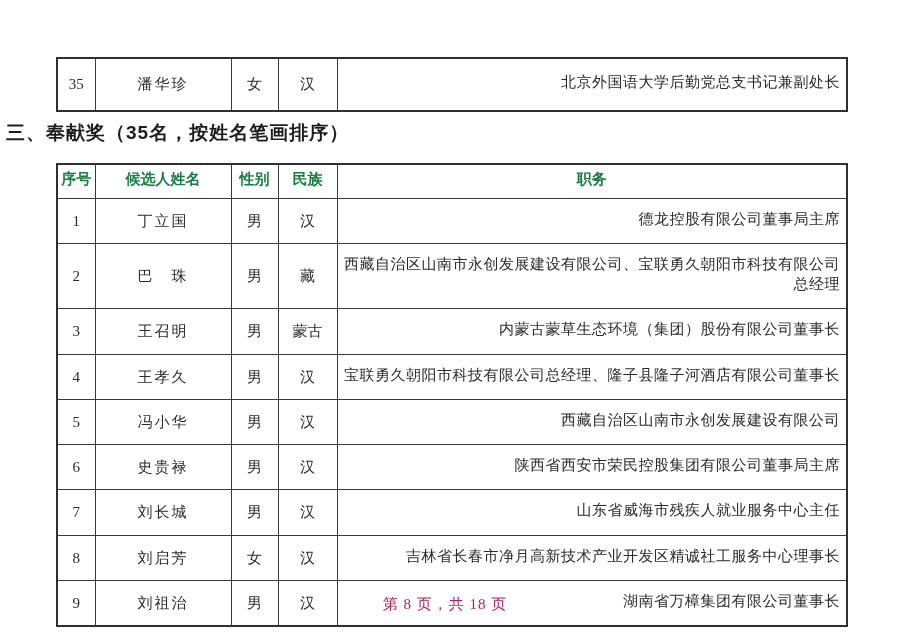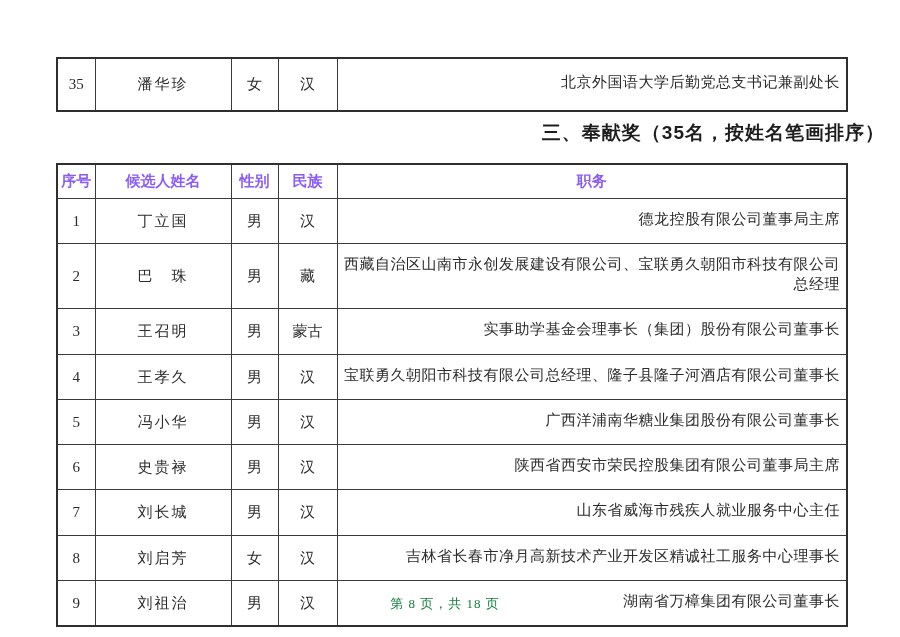--- a/index.html
+++ b/index.html
@@ -39,47 +39,47 @@
     font-family: Liberation Mono, monospace;
   }
   .doc-table td.name { letter-spacing: 2px; }
   #top-table { top: 57px; }
   #top-table tr { height: 53px; border-radius: 14px; }
   #main-table { top: 163px; }
   #main-table tr { height: 31px; }
   #main-table tr.hdr { height: 34px; }
   #main-table tr.tall { height: 46px; }
   #main-table th {
-    font-family: Liberation Sans, sans-serif;
+    font-family: Liberation Mono, monospace;
     font-weight: 700;
     font-size: 15px;
     text-align: center;
-    color: #8b5cf6;
+    color: #15803d;
   }
   .section-title {
     position: absolute;
     top: 120px;
-    left: 17px;
+    left: 6px;
     width: 868px;
-    text-align: right;
+    text-align: left;
     font-family: "Liberation Sans", "DejaVu Sans", sans-serif;
     font-weight: 700;
     font-size: 19px;
     letter-spacing: 1px;
     color: #1d1d1d;
   }
   .page-footer {
     position: absolute;
     top: 595px;
     left: 0;
     width: 890px;
     text-align: center;
-    font-size: 13px;
+    font-size: 15px;
     letter-spacing: 1px;
-    color: #15803d;
+    color: #be185d;
   }
   col.c-no { width: 38px; }
   col.c-name { width: 136px; }
   col.c-gender { width: 47px; }
   col.c-ethnic { width: 59px; }
   col.c-pos { width: 510px; }
 </style>
 </head>
 <body>
 
@@ -137,37 +137,37 @@
         <td class="center">男</td>
         <td class="center">藏</td>
         <td class="pos">西藏自治区山南市永创发展建设有限公司、宝联勇久朝阳市科技有限公司总经理</td>
       </tr>
 
       <tr>
         <td class="center">3</td>
         <td class="center name">王召明</td>
         <td class="center">男</td>
         <td class="center">蒙古</td>
-        <td class="pos">实事助学基金会理事长（集团）股份有限公司董事长</td>
+        <td class="pos">内蒙古蒙草生态环境（集团）股份有限公司董事长</td>
       </tr>
 
       <tr>
         <td class="center">4</td>
         <td class="center name">王孝久</td>
         <td class="center">男</td>
         <td class="center">汉</td>
         <td class="pos">宝联勇久朝阳市科技有限公司总经理、隆子县隆子河酒店有限公司董事长</td>
       </tr>
 
       <tr>
         <td class="center">5</td>
         <td class="center name">冯小华</td>
         <td class="center">男</td>
         <td class="center">汉</td>
-        <td class="pos">广西洋浦南华糖业集团股份有限公司董事长</td>
+        <td class="pos">西藏自治区山南市永创发展建设有限公司</td>
       </tr>
 
       <tr>
         <td class="center">6</td>
         <td class="center name">史贵禄</td>
         <td class="center">男</td>
         <td class="center">汉</td>
         <td class="pos">陕西省西安市荣民控股集团有限公司董事局主席</td>
       </tr>
 

